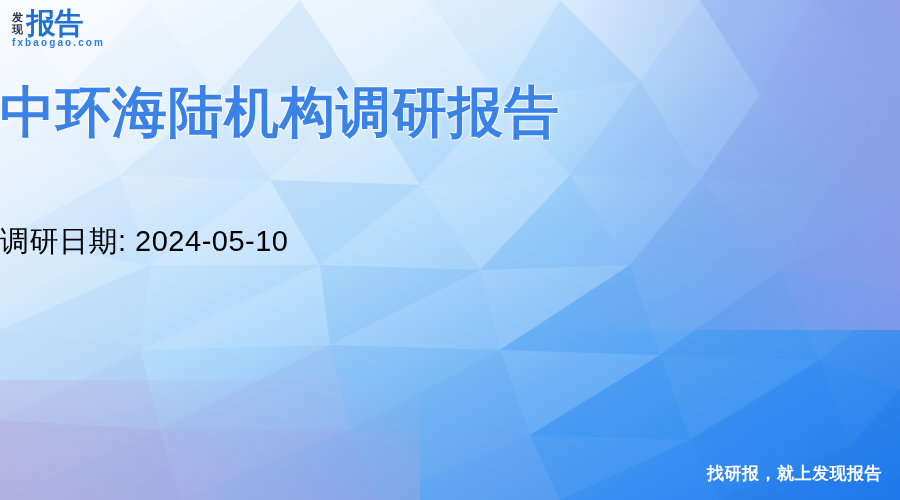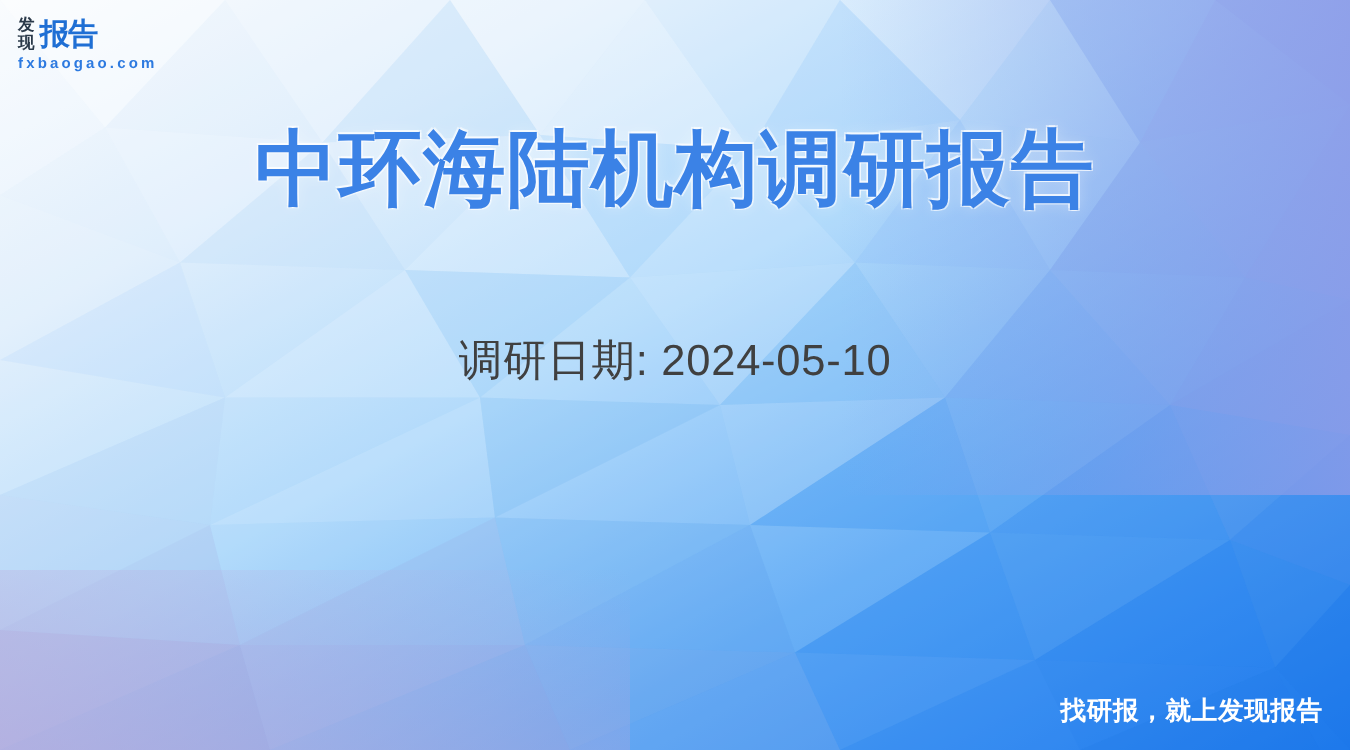--- a/index.html
+++ b/index.html
@@ -43,21 +43,21 @@
     padding-top: 2px;
   }
   #logo-stack span {
     font-size: 11px;
     line-height: 12px;
     color: #2b3a4a;
     font-weight: 700;
     letter-spacing: -0.5px;
   }
   #logo-main {
-    font-size: 20px;
+    font-size: 29px;
     line-height: 28px;
     font-weight: 800;
     color: #1f6fd4;
     letter-spacing: -1px;
   }
   #logo-url {
     position: absolute;
     left: 12px;
     top: 37px;
     font-size: 10px;
@@ -67,21 +67,20 @@
     font-family: "Liberation Sans", "DejaVu Sans", sans-serif;
     z-index: 5;
   }
 
   
   #title-block {
     position: absolute;
     left: 0;
     right: 0;
     top: 78px;
-    text-align: center;
     z-index: 4;
   }
   #main-title {
     font-size: 55px;
     line-height: 68px;
     font-weight: 800;
     color: #3b82e6;
     letter-spacing: 1px;
     margin: 0;
     text-shadow:
@@ -90,21 +89,21 @@
       -1px  1px 0 rgba(255,255,255,0.55),
        1px  1px 0 rgba(255,255,255,0.55),
        0 0 10px rgba(255,255,255,0.35);
   }
   #subtitle {
     margin: 0;
     padding-top: 78px;
     font-size: 29px;
     line-height: 34px;
     font-weight: 400;
-    color: #404040;
+    color: #000000;
     letter-spacing: 0.5px;
   }
 
   
   #tagline {
     position: absolute;
     right: 18px;
     bottom: 16px;
     font-size: 17px;
     line-height: 20px;

